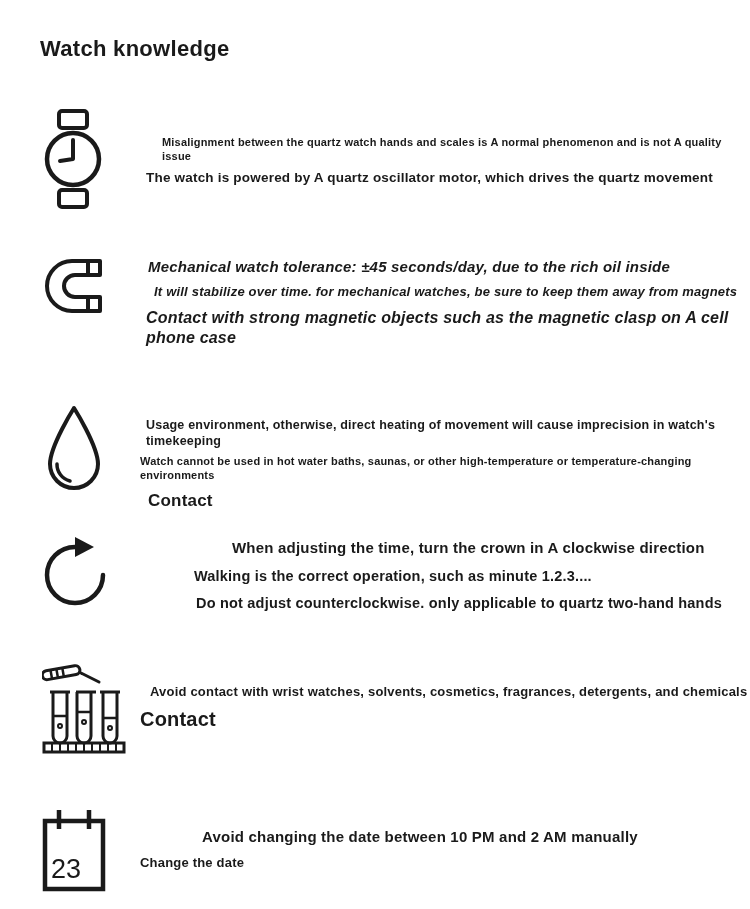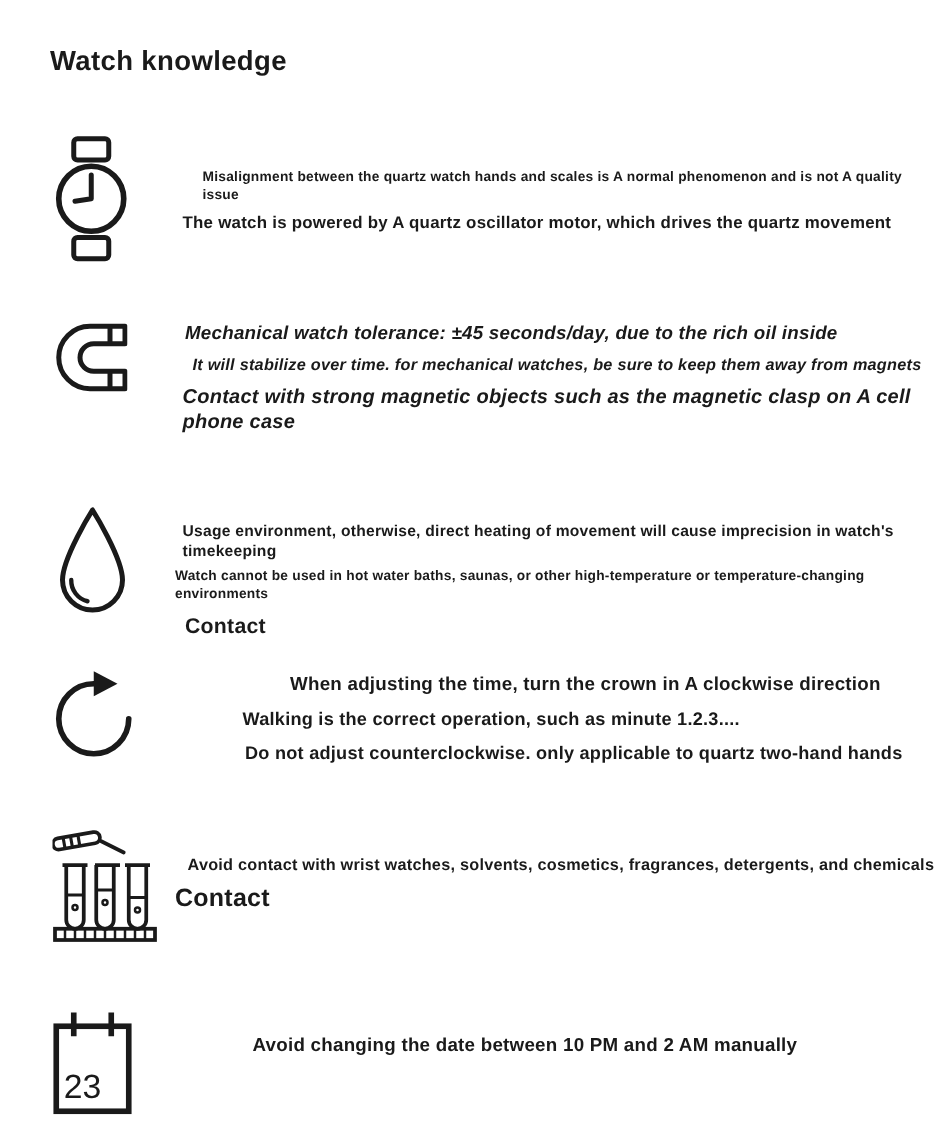--- a/index.html
+++ b/index.html
@@ -134,14 +134,15 @@
 <div class="section" id="s6">
   <div class="icon-box">
     <svg width="64" height="84" viewBox="0 0 64 84">
       <rect class="ink-stroke" x="3" y="13" width="58" height="68" stroke-width="4.5"></rect>
       <path class="ink-stroke" stroke-width="4.5" d="M17,2 V21 M47,2 V21"></path>
       <text class="cal-num" x="9" y="70">23</text>
     </svg>
   </div>
   <div class="text-col">
     <div class="line s6-l1">Avoid changing the date between 10 PM and 2 AM manually</div>
+    <div class="line s6-l2">Change the date</div>
   </div>
 </div>
 
 </body></html>

